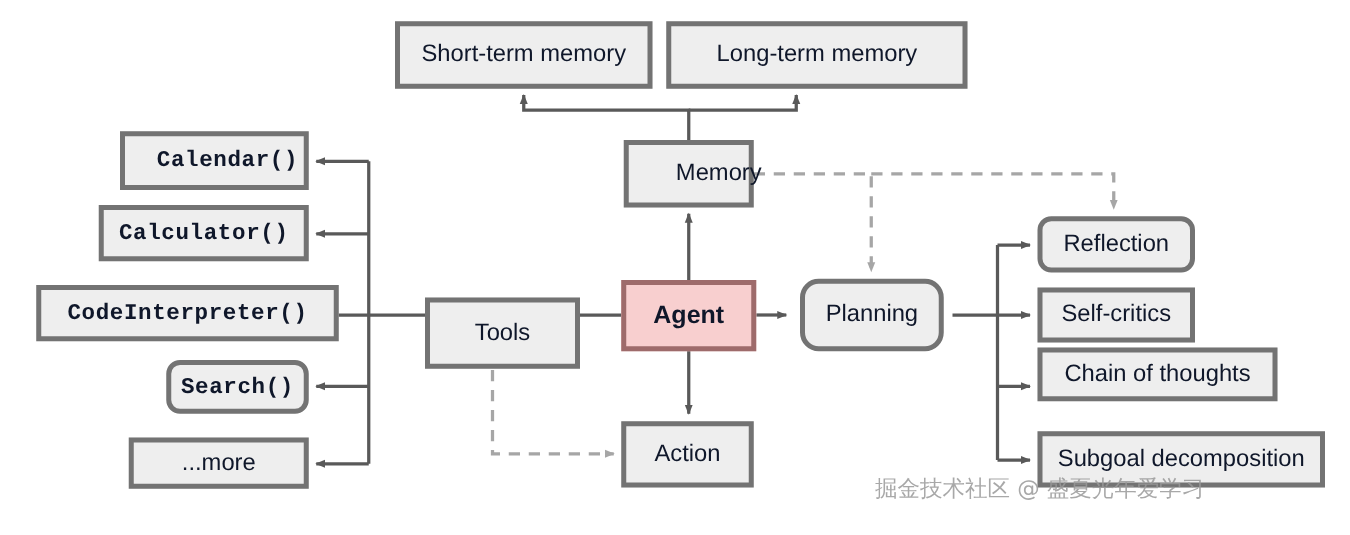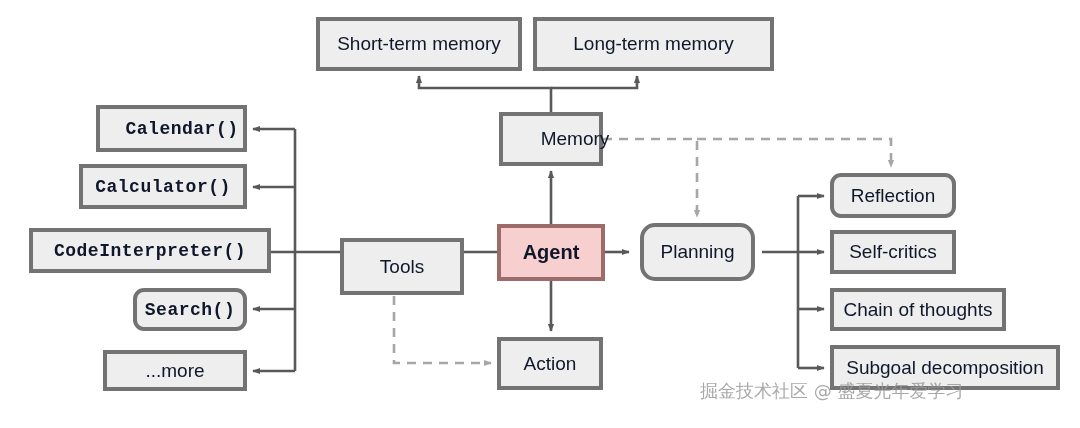--- a/index.html
+++ b/index.html
@@ -146,21 +146,21 @@
   </div>
 
   <div class="node" style="left:830px; top:173px; width:126px; height:45px;border-radius:11px;">
     <span>Reflection</span>
   </div>
 
   <div class="node" style="left:830px; top:230px; width:126px; height:44px;">
     <span>Self-critics</span>
   </div>
 
-  <div class="node" style="left:830px; top:288px; width:176px; height:43px;">
+  <div class="node" style="left:830px; top:278px; width:192px; height:43px;">
     <span>Chain of thoughts</span>
   </div>
 
   <div class="node" style="left:830px; top:345px; width:230px; height:45px;">
     <span>Subgoal decomposition</span>
   </div>
 
   <div class="node mono" style="left:96px; top:105px; width:151px; height:47px;padding-left:21px;">
     <span>Calendar()</span>
   </div>

